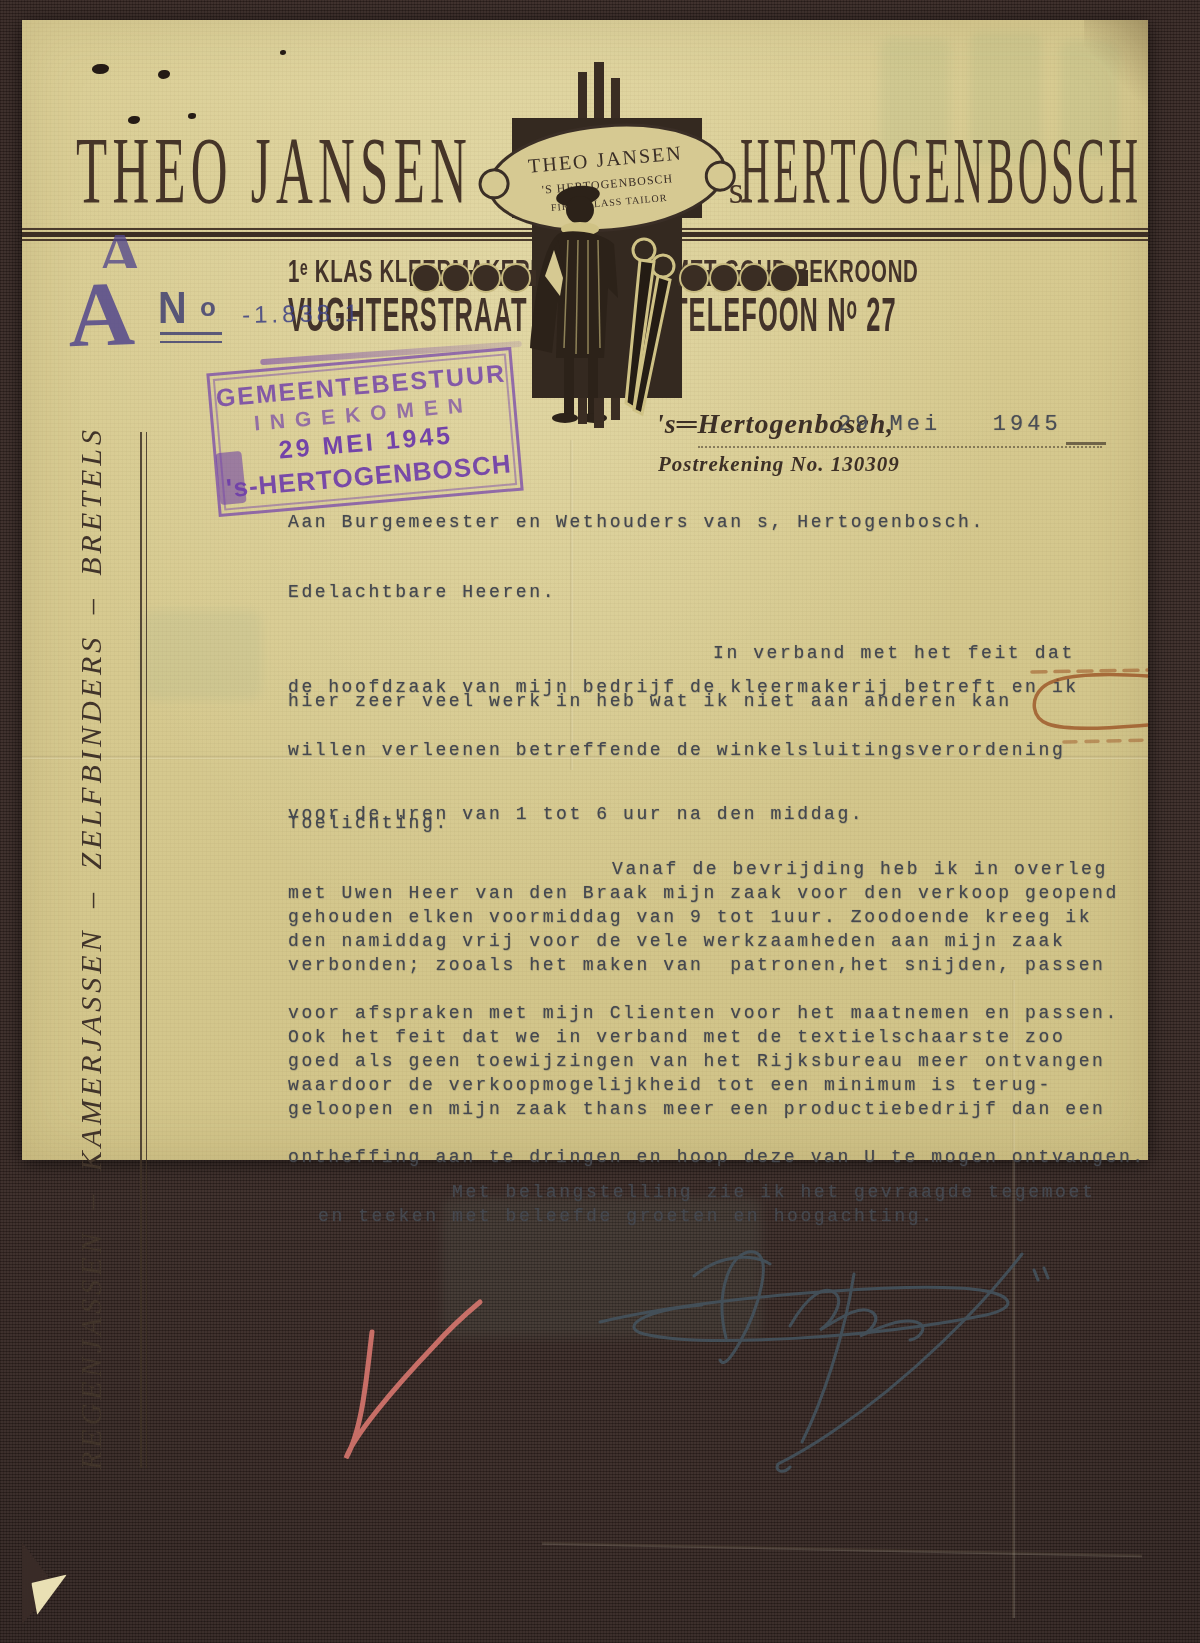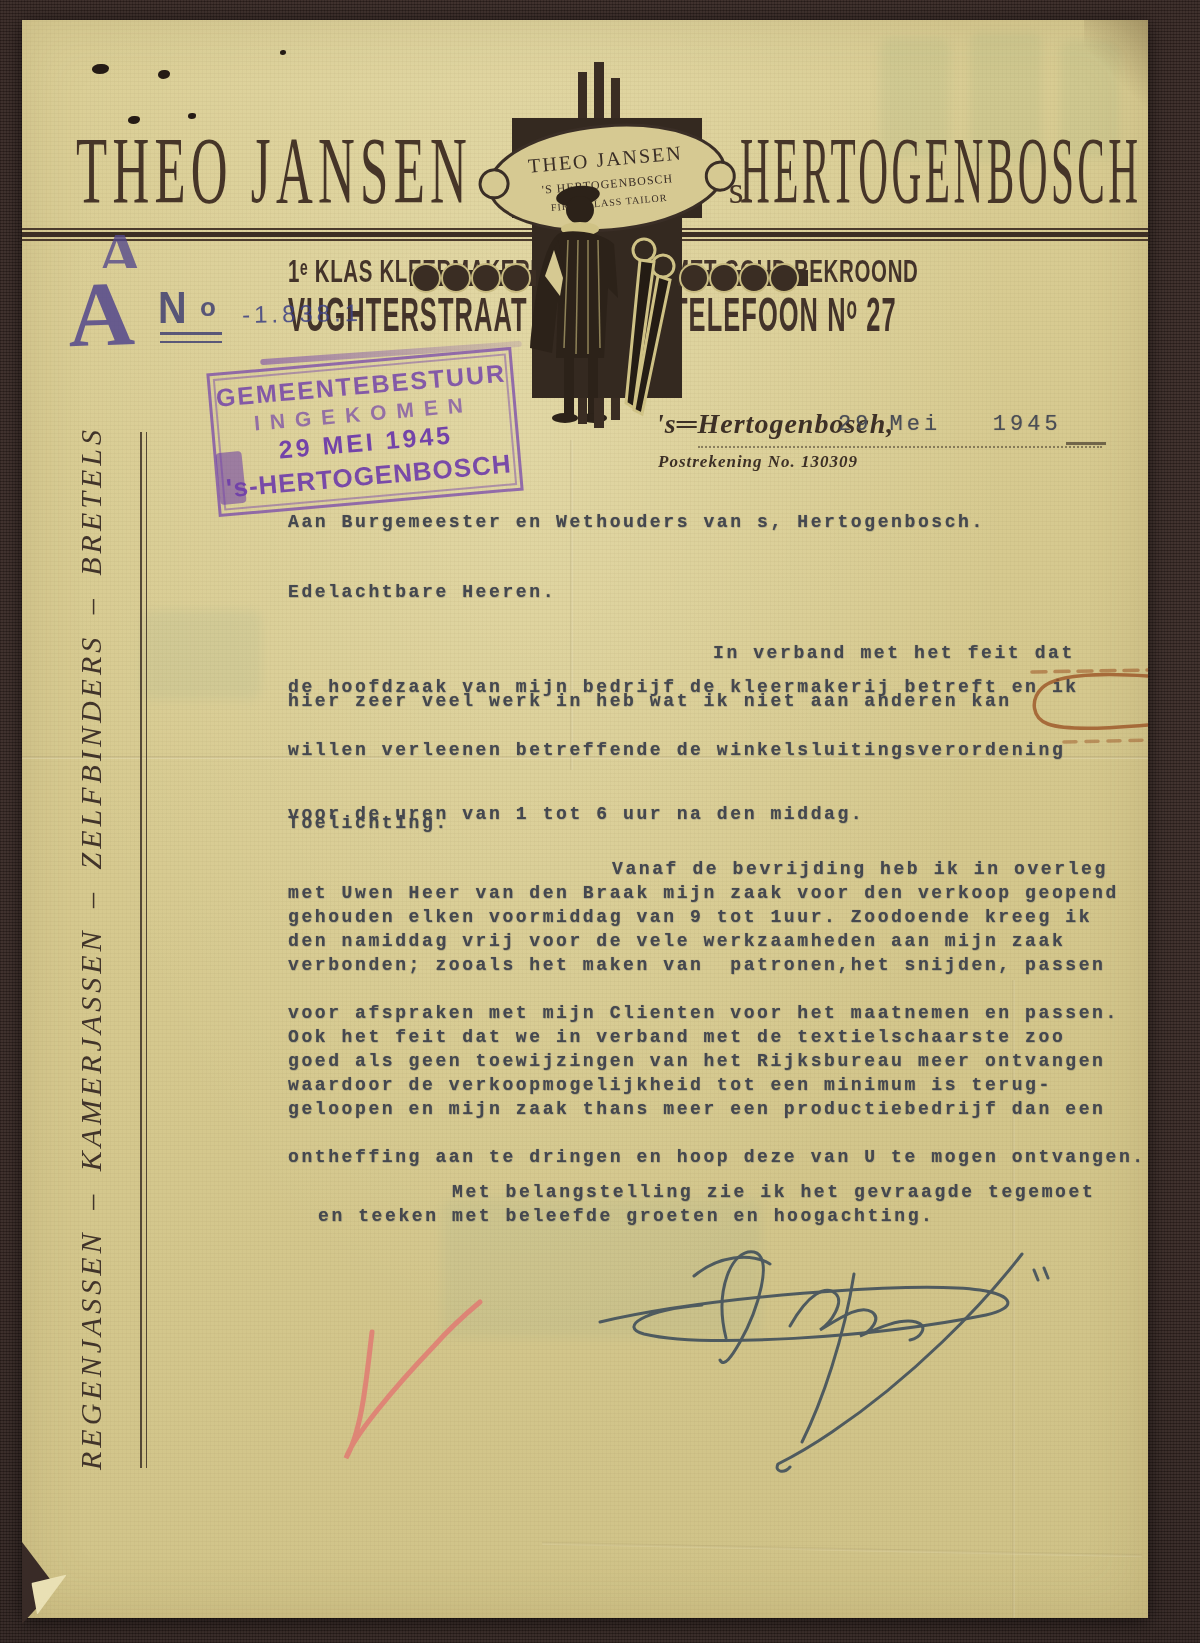--- a/index.html
+++ b/index.html
@@ -9,21 +9,21 @@
     font-family:"Liberation Serif", serif;
   }
   .bg-texture{
     position:absolute;inset:0;
     background:
       repeating-linear-gradient(0deg, rgba(0,0,0,.18) 0 1px, rgba(255,255,255,.03) 1px 3px),
       repeating-linear-gradient(90deg, rgba(0,0,0,.12) 0 1px, rgba(255,255,255,.02) 1px 3px),
       radial-gradient(circle at 50% 40%, #3e2e29 0%, #362723 70%, #2f221f 100%);
   }
   .paper{
-    position:absolute;left:22px;top:20px;width:1126px;height:1598px;
+    position:absolute;left:22px;top:20px;width:1126px;height:1140px;
     background:
       radial-gradient(ellipse at 45% 25%, rgba(255,252,220,.25) 0%, rgba(255,252,220,0) 55%),
       linear-gradient(160deg,#dbcf97 0%, #d6c98f 45%, #cfc287 100%);
     box-shadow: 0 3px 18px rgba(0,0,0,.55), inset 0 0 60px rgba(120,100,50,.18);
   }
   .paper-grain{
     position:absolute;inset:0;pointer-events:none;
     background:
       repeating-linear-gradient(0deg, rgba(120,100,60,.05) 0 1px, transparent 1px 4px),
       repeating-linear-gradient(90deg, rgba(120,100,60,.04) 0 1px, transparent 1px 4px);
@@ -79,38 +79,37 @@
     background:linear-gradient(90deg, rgba(112,62,172,.55), rgba(112,62,172,.15));border-radius:3px;}
   .stamp-blob{left:196px;top:432px;width:26px;height:52px;transform:rotate(-6deg);
     background:rgba(104,56,166,.55);border-radius:4px;}
 
   
   .dl-place{left:634px;top:388px;font-size:28px;font-style:italic;font-weight:700;color:#3d3026;letter-spacing:1px;}
   .dl-dotted{left:676px;top:398px;width:404px;height:28px;border-bottom:2px dotted rgba(70,58,44,.55);}
   .dl-date{left:816px;top:392px;font-family:"Liberation Mono",monospace;font-size:22px;
     letter-spacing:4px;color:#4a4d55;white-space:pre;text-shadow:0 0 1px rgba(70,72,80,.5);}
   .dl-enddash{left:1044px;top:422px;width:40px;height:3px;background:rgba(70,58,44,.7);}
-  .dl-post{left:636px;top:432px;font-size:17px;font-style:italic;font-weight:700;color:#3d3026;letter-spacing:1px;}
+  .dl-post{left:636px;top:432px;font-size:21px;font-style:italic;font-weight:700;color:#3d3026;letter-spacing:1px;}
 
   
   .sidebar-text{
     left:52px;top:1450px;width:1040px;text-align:center;
     transform:rotate(-90deg);transform-origin:top left;
     font-size:30px;font-style:italic;color:#41342a;letter-spacing:4px;word-spacing:8px;white-space:nowrap;
   }
   .sidebar-rule{left:118px;top:412px;height:1036px;width:4px;
     border-left:2px solid rgba(62,49,38,.85);border-right:1px solid rgba(62,49,38,.85);}
 
   
   .tl{
     position:absolute;left:266px;
     font-family:"Liberation Mono",monospace;font-size:18px;line-height:24px;
     letter-spacing:2.6px;color:#45484f;white-space:pre;
     text-shadow:0 0 1px rgba(67,70,77,.55), .5px .5px 0 rgba(67,70,77,.18);
-    font-weight:bold;
   }
 
   
   .hole{background:#251b15;border-radius:50% 40% 55% 45%;}
   .crease-h{left:0;width:1126px;height:3px;
     background:linear-gradient(180deg, rgba(110,92,50,.20), rgba(255,250,225,.28));}
   .crease-v{width:3px;background:linear-gradient(90deg, rgba(110,92,50,.14), rgba(255,250,225,.20));}
   .ghost{filter:blur(4px);opacity:.13;background:#8ea877;border-radius:10px;}
   .ghost2{filter:blur(5px);opacity:.09;background:#7fa08c;border-radius:12px;}
   .tear-dark{left:0;top:1522px;width:34px;height:82px;background:#392b27;

